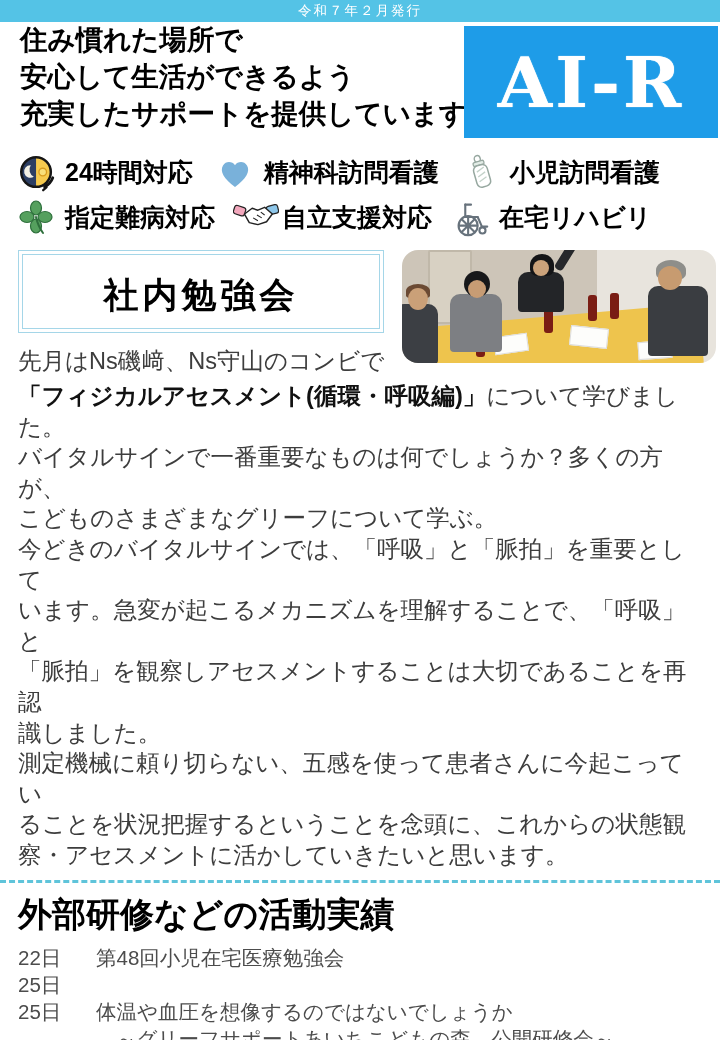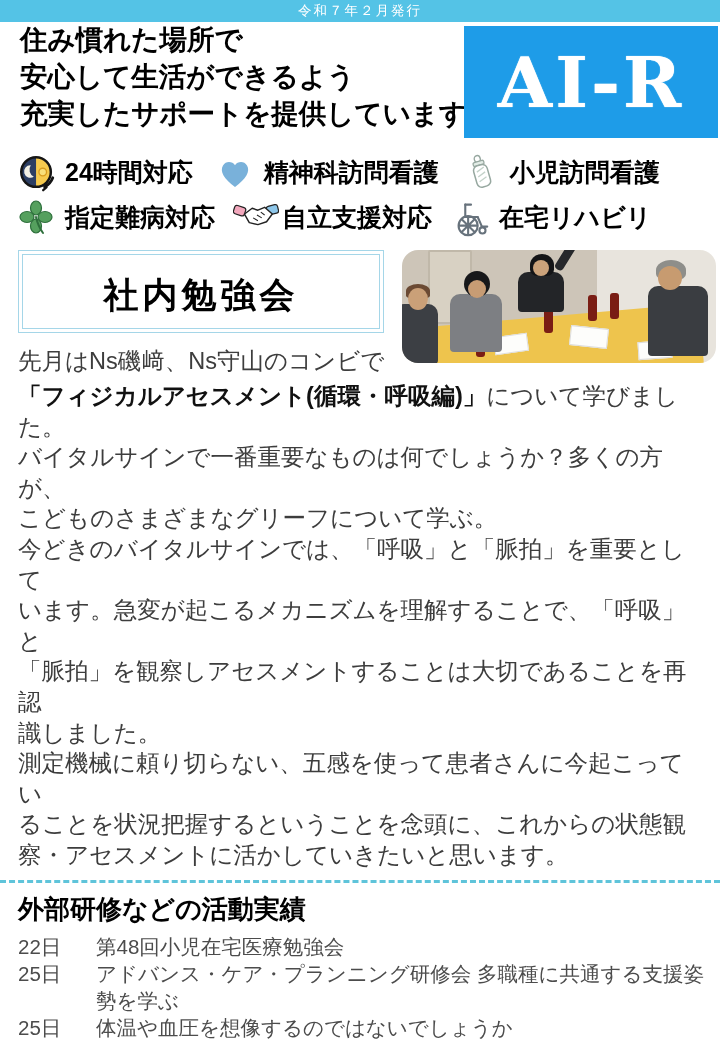--- a/index.html
+++ b/index.html
@@ -72,21 +72,21 @@
   .per4 .head { left:0; top:2px; width:24px; height:24px; background:#c79b70; }
   .per4 .bodyb { left:-10px; top:22px; width:60px; height:70px; background:#3a3d41; }
   .per4 { left:256px; top:14px; }
   
   .article { padding:4px 14px 0 18px; font-size:23.5px; color:#3d3d3d; line-height:30.6px; }
   .article .b { font-weight:700; color:#111; }
   
   .divider { border-top:3px dashed #5fc4da; margin-top:9px; }
   
   .activities { padding:9px 0 0 18px; }
-  .act-heading { font-size:26px; font-weight:700; color:#000; margin-bottom:6px; }
+  .act-heading { font-size:34px; font-weight:700; color:#000; margin-bottom:6px; }
   .act-row { display:flex; font-size:20.5px; color:#4c4c4c; line-height:27px; }
   .act-day { width:50px; margin-right:28px; flex:0 0 auto; }
   .act-indent { padding-left:20px; }
 </style>
 </head>
 <body>
 
 <div class="topbar">令和７年２月発行</div>
 
 <div class="header">
@@ -239,21 +239,20 @@
 <div class="divider"></div>
 
 <div class="activities">
   <div class="act-heading">外部研修などの活動実績</div>
   <div class="act-row">
     <span class="act-day">22日</span>
     <span>第48回小児在宅医療勉強会</span>
   </div>
   <div class="act-row">
     <span class="act-day">25日</span>
-    <span>アドバンス・ケア・プランニング研修会 多職種に共通する支援姿勢を学ぶ</span>
   </div>
   <div class="act-row">
     <span class="act-day">25日</span>
     <span>体温や血圧を想像するのではないでしょうか</span>
   </div>
   <div class="act-row">
     <span class="act-day"></span>
     <span class="act-indent">～グリーフサポートあいちこどもの森　公開研修会～</span>
   </div>
 </div>

